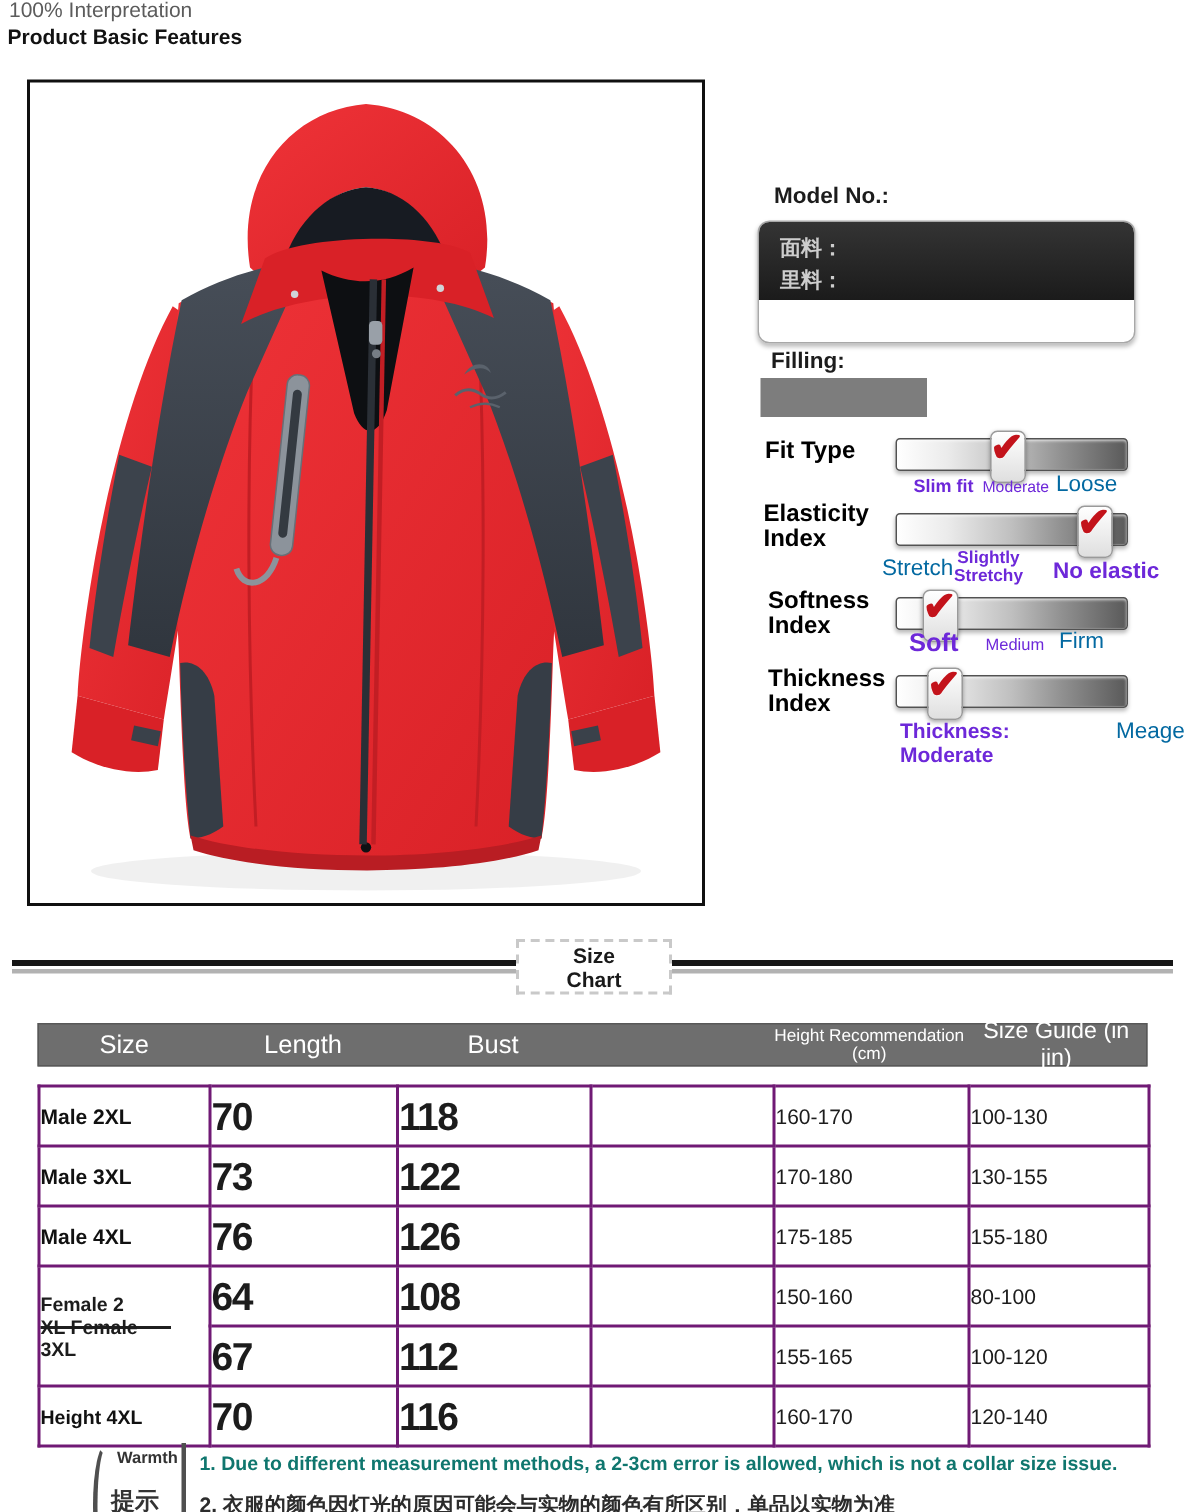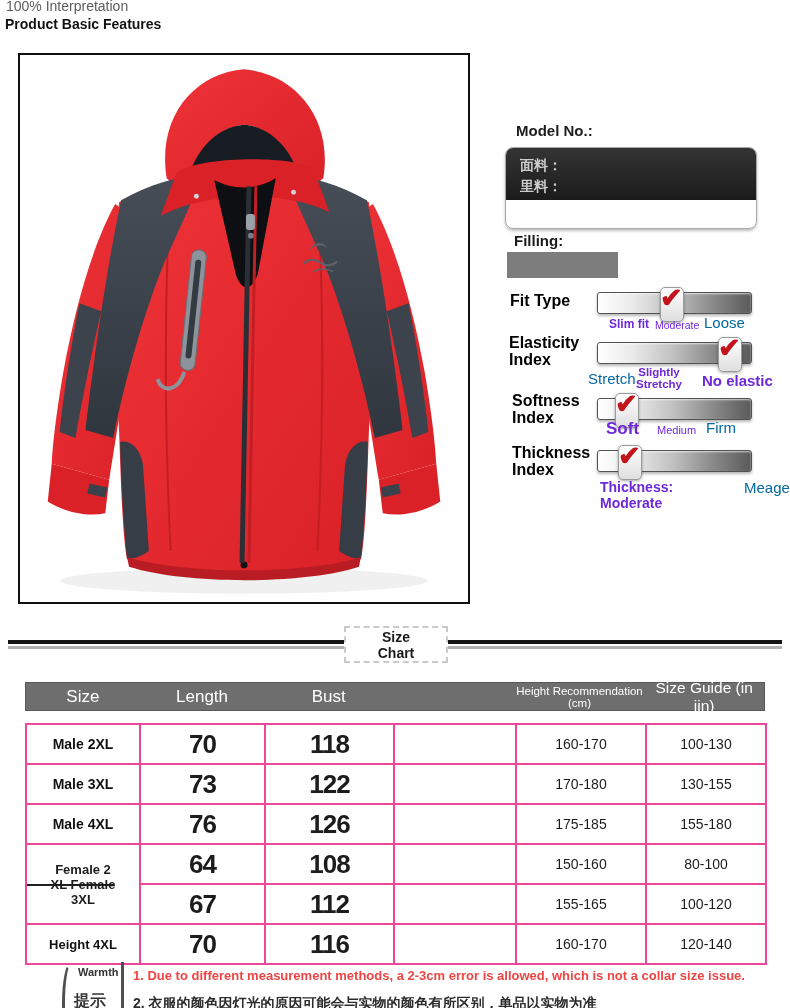--- a/index.html
+++ b/index.html
@@ -52,35 +52,35 @@
   .tbl-header{position:absolute;left:25px;top:682px;width:740px;height:29px;background:#6e6e6e;
               border:1px solid #585858;box-sizing:border-box;display:flex;align-items:center;color:#fff;}
   .tbl-header .hcell{text-align:center;}
   .h1{width:114px;font-size:17px;}
   .h2{width:125px;font-size:17px;}
   .h3{width:129px;font-size:17px;}
   .h4{width:122px;}
   .h5{width:130px;font-size:11.5px;}
   .h6{width:120px;font-size:15.5px;}
   table.size{position:absolute;left:25px;top:723px;border-collapse:collapse;table-layout:fixed;width:740px;}
-  table.size td{border:2px solid #ec4899;height:38px;text-align:center;vertical-align:middle;padding:0;}
+  table.size td{border:2px solid #701a75;height:38px;text-align:left;vertical-align:middle;padding:0;}
   td.size-name{font-size:14px;font-weight:bold;color:#111;}
   td.num{font-size:26px;font-weight:bold;letter-spacing:-1px;color:#1c1c1c;}
   td.range{font-size:14px;color:#1c1c1c;}
   td.female-cell{position:relative;font-size:13px;font-weight:bold;line-height:15px;}
   .cross-line{position:absolute;left:0;top:50%;width:78%;height:2px;background:#1f1f1f;z-index:0;}
   .female-lines{position:relative;z-index:1;}
 
   
   .bracket{position:absolute;left:62px;top:962px;width:18px;height:82px;border:3px solid transparent;
            border-left:3px solid #4f4f4f;border-radius:50%;box-sizing:border-box;}
   .warmth{position:absolute;left:78px;top:966px;font-size:11px;font-weight:bold;color:#333;}
   .tip-zh{position:absolute;left:74px;top:991px;font-size:16px;font-weight:bold;color:#333;}
   .v-divider{position:absolute;left:121px;top:962px;width:3px;height:46px;background:#4f4f4f;}
-  .note1{position:absolute;left:133px;top:968px;width:650px;font-size:13px;font-weight:bold;color:#ef4444;}
+  .note1{position:absolute;left:133px;top:968px;width:650px;font-size:13px;font-weight:bold;color:#0f766e;}
   .note2{position:absolute;left:133px;top:995px;width:650px;font-size:14px;font-weight:bold;color:#2c2c2c;}
 </style>
 </head>
 <body>
 
 <div class="page">
 
   <div class="subtitle">100% Interpretation</div>
   <div class="title">Product Basic Features</div>
 

